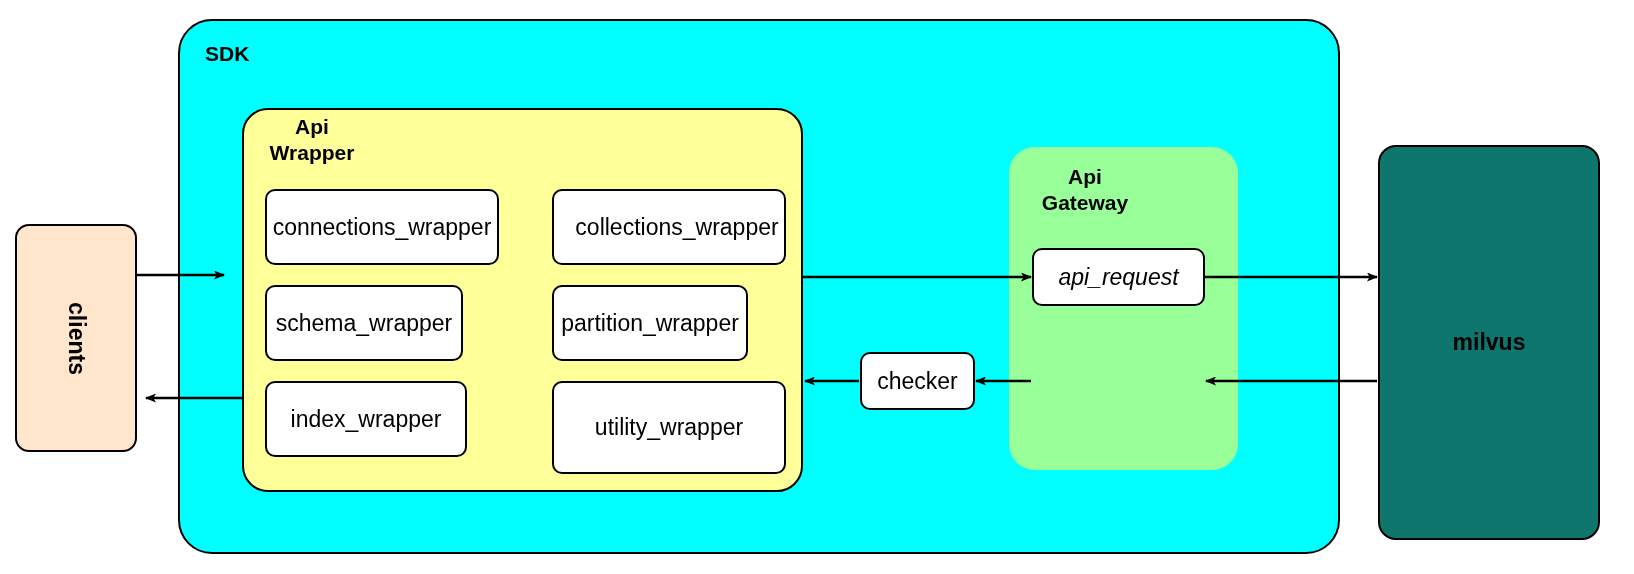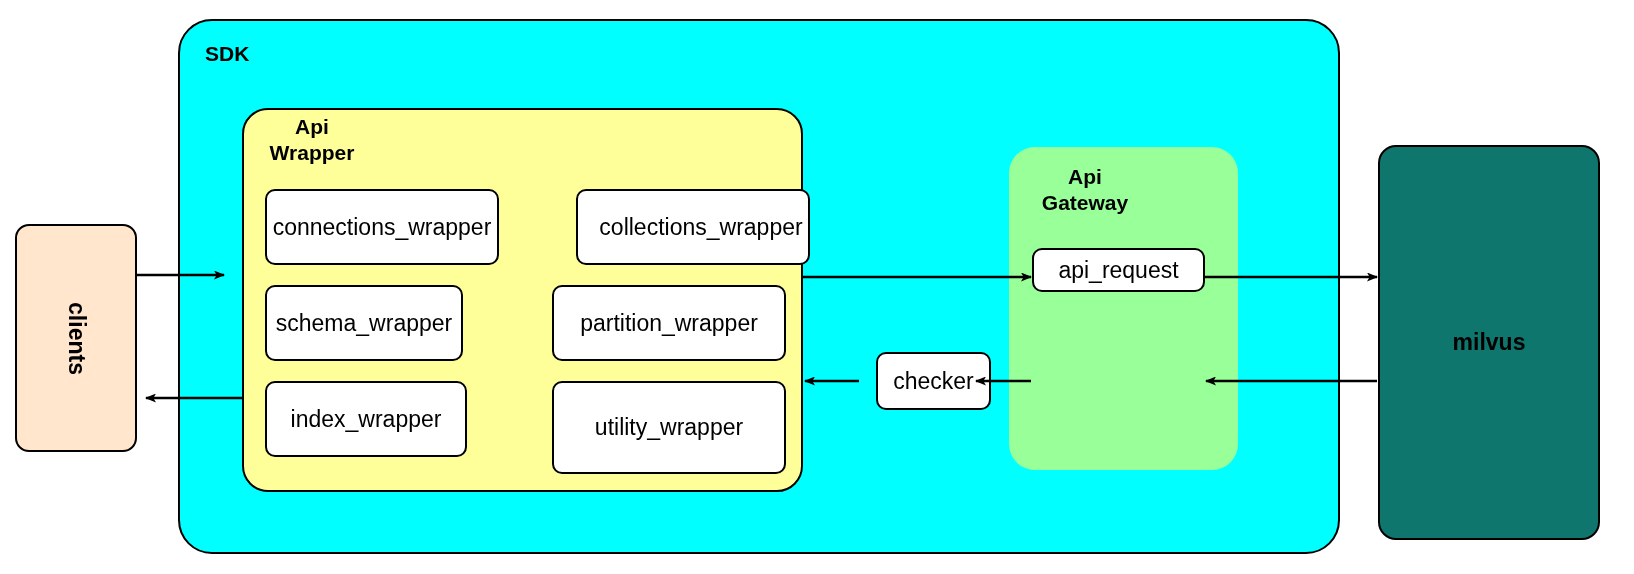--- a/index.html
+++ b/index.html
@@ -117,45 +117,45 @@
 Gateway</div>
 
   <div class="box node-clients" style="left:15px; top:224px; width:122px; height:228px;">
     <span class="vlabel">clients</span>
   </div>
 
   <div class="box node" style="left:265px; top:189px; width:234px; height:76px;">
     <span>connections_wrapper</span>
   </div>
 
-  <div class="box node" style="left:576px; top:189px; width:234px; height:76px;padding-left:16px;">
+  <div class="box node" style="left:552px; top:189px; width:234px; height:76px;padding-left:16px;">
     <span>collections_wrapper</span>
   </div>
 
   <div class="box node" style="left:265px; top:285px; width:198px; height:76px;">
     <span>schema_wrapper</span>
   </div>
 
-  <div class="box node" style="left:552px; top:285px; width:234px; height:76px;">
+  <div class="box node" style="left:552px; top:285px; width:196px; height:76px;">
     <span>partition_wrapper</span>
   </div>
 
   <div class="box node" style="left:265px; top:381px; width:202px; height:76px;">
     <span>index_wrapper</span>
   </div>
 
   <div class="box node" style="left:552px; top:381px; width:234px; height:93px;">
     <span>utility_wrapper</span>
   </div>
 
-  <div class="box node" style="left:860px; top:352px; width:115px; height:58px;margin-left:16px;">
+  <div class="box node" style="left:860px; top:352px; width:115px; height:58px;">
     <span>checker</span>
   </div>
 
-  <div class="box node" style="left:1032px; top:248px; width:173px; height:44px;">
+  <div class="box node" style="left:1032px; top:248px; width:173px; height:58px;font-style:italic;">
     <span>api_request</span>
   </div>
 
 
   <div class="box node-milvus" style="left:1378px; top:145px; width:222px; height:395px;">
     <span>milvus</span>
   </div>
 
   <svg class="arrow-layer" viewBox="0 0 1634 574">
     <defs>

